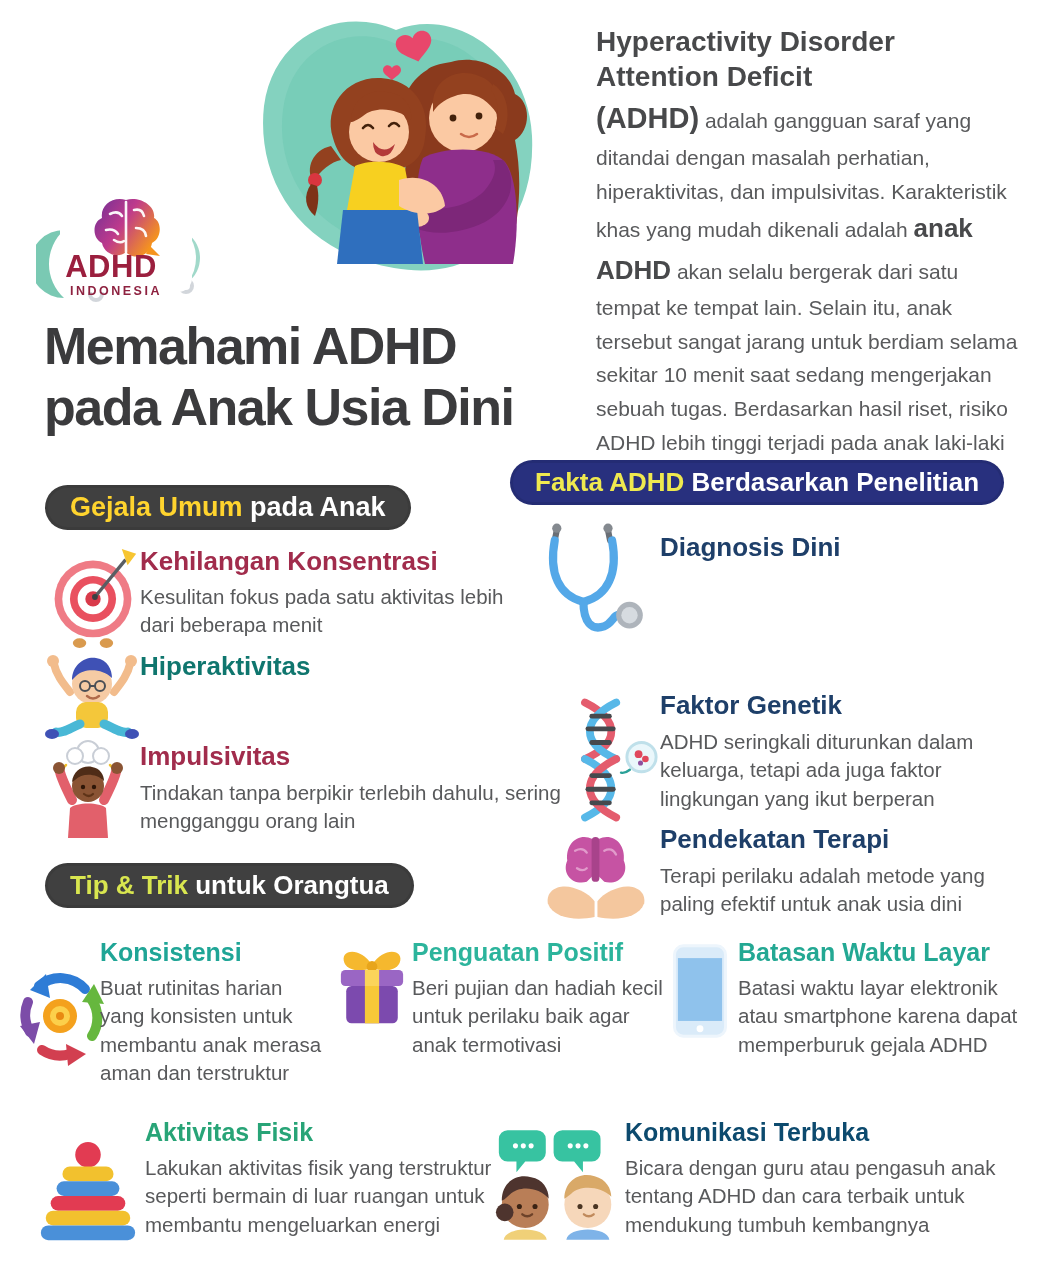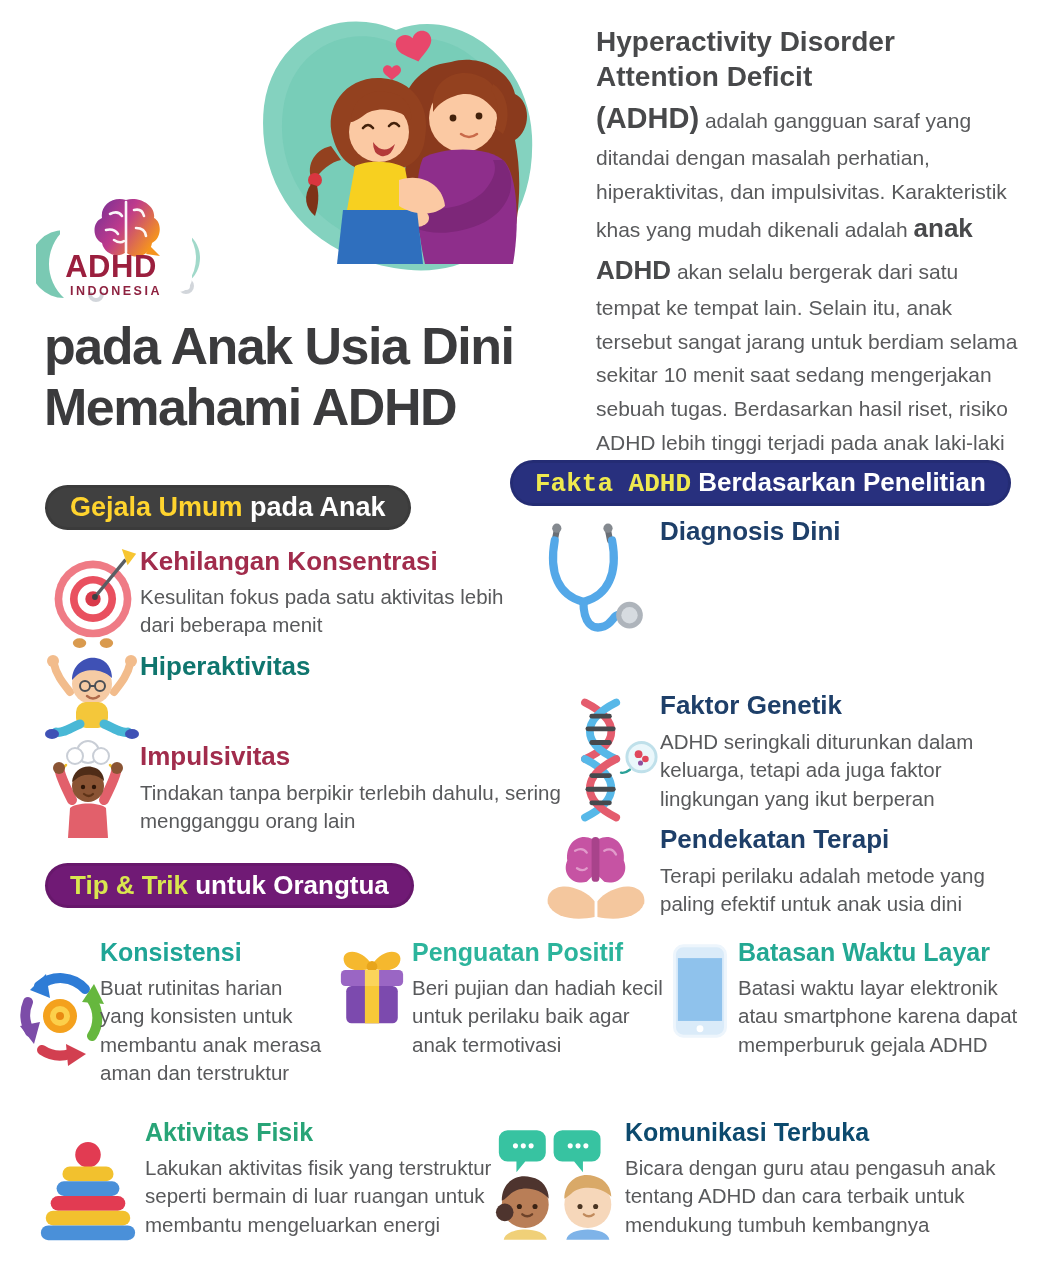--- a/index.html
+++ b/index.html
@@ -104,22 +104,22 @@
     </svg>
   </div>
 
   <div class="intro">
     <div class="intro-h">Hyperactivity Disorder</div>
     <div class="intro-h">Attention Deficit</div>
     <p><span class="intro-inline-h">(ADHD)</span><span> adalah gangguan saraf yang ditandai dengan masalah perhatian, hiperaktivitas, dan impulsivitas. Karakteristik khas yang mudah dikenali adalah </span><span class="intro-inline-b">anak ADHD</span><span> akan selalu bergerak dari satu tempat ke tempat lain. Selain itu, anak tersebut sangat jarang untuk berdiam selama sekitar 10 menit saat sedang mengerjakan sebuah tugas. Berdasarkan hasil riset, risiko ADHD lebih tinggi terjadi pada anak laki-laki dibandingkan dengan perempuan.</span></p>
   </div>
 
   <div class="title">
+    <div>Memahami ADHD</div>
     <div>pada Anak Usia Dini</div>
-    <div>Memahami ADHD</div>
   </div>
 
   <div class="badge" style="left: 45px; top: 485px; background-color: #404040;">
     <span style="color: rgb(255, 212, 46);">Gejala Umum</span><span> pada Anak</span>
   </div>
 
   <div class="abs" style="left:45px;top:543px">
     <svg width="96" height="108" viewBox="0 0 100 108">
       <ellipse cx="36" cy="102" rx="7" ry="5" fill="#D99A4E"></ellipse>
         <ellipse cx="64" cy="102" rx="7" ry="5" fill="#D99A4E"></ellipse>
@@ -174,36 +174,36 @@
       <circle cx="41" cy="49" r="2.2" fill="#2E1608"></circle>
         <circle cx="52" cy="49" r="2.2" fill="#2E1608"></circle>
       <path d="M42 56 q5 4 9 0" stroke="#5E3317" stroke-width="2.2" fill="none" stroke-linecap="round"></path>
       <path d="M28 70 C34 64 58 64 64 70 L66 100 L26 100 Z" fill="#E2606B"></path>
     </svg>
   </div>
   <div class="item-title" style="left: 140px; top: 741px; color: rgb(161, 44, 76);">Impulsivitas</div>
   <div class="item-desc" style="left:140px;top:779px;width:445px">Tindakan tanpa berpikir terlebih dahulu, sering mengganggu orang lain</div>
 
   <div class="badge" style="left: 510px; top: 460px; font-size: 26px; background-color: rgb(40, 48, 126);">
-    <span style="color: rgb(239, 233, 79); font-family: Liberation Mono, monospace;">Fakta ADHD</span><span> Berdasarkan Penelitian</span>
+    <span style="color: rgb(239, 233, 79);">Fakta ADHD</span><span> Berdasarkan Penelitian</span>
   </div>
 
   <div class="abs" style="left:528px;top:522px">
     <svg width="118" height="128" viewBox="0 0 115 125">
       <line x1="28" y1="8" x2="26" y2="18" stroke="#6A6F76" stroke-width="6" stroke-linecap="round"></line>
       <line x1="78" y1="8" x2="80" y2="18" stroke="#6A6F76" stroke-width="6" stroke-linecap="round"></line>
       <circle cx="28" cy="6" r="4.5" fill="#84898F"></circle>
         <circle cx="78" cy="6" r="4.5" fill="#84898F"></circle>
       <path d="M26 18 C20 50 30 72 54 78 C78 72 88 50 82 18" stroke="#54A8E8" stroke-width="8" fill="none" stroke-linecap="round"></path>
       <path d="M54 78 C54 98 62 106 74 102 C84 98 82 90 92 90" stroke="#54A8E8" stroke-width="8" fill="none" stroke-linecap="round"></path>
       <circle cx="99" cy="91" r="13" fill="#AEB4BB"></circle>
         <circle cx="99" cy="91" r="8" fill="#D6DBE0"></circle>
     </svg>
   </div>
-  <div class="item-title" style="left: 660px; top: 516px; color: rgb(30, 63, 105);">Diagnosis Dini</div>
+  <div class="item-title" style="left: 660px; top: 532px; color: rgb(30, 63, 105);">Diagnosis Dini</div>
 
   <div class="abs" style="left:548px;top:696px">
     <svg width="112" height="128" viewBox="0 0 115 130">
       <g fill="none" stroke-linecap="round">
         <path d="M38 6 C74 24 74 48 38 64" stroke="#E45C6D" stroke-width="8"></path>
         <path d="M70 6 C34 24 34 48 70 64" stroke="#57B8E8" stroke-width="8"></path>
         <path d="M38 64 C74 82 74 106 38 124" stroke="#57B8E8" stroke-width="8"></path>
         <path d="M70 64 C34 82 34 106 70 124" stroke="#E45C6D" stroke-width="8"></path>
         <g stroke="#46494D" stroke-width="5">
           <line x1="45" y1="20" x2="63" y2="20"></line>
@@ -234,21 +234,21 @@
           <path d="M66 24 q8 -4 12 4"></path>
           <path d="M38 42 q6 4 10 0"></path>
       </g>
       <path d="M8 78 C6 64 20 58 34 62 C44 65 52 70 56 76 L56 92 C38 96 14 94 8 78 Z" fill="#F4C79E"></path>
       <path d="M107 78 C109 64 95 58 81 62 C71 65 63 70 59 76 L59 92 C77 96 101 94 107 78 Z" fill="#F4C79E"></path>
     </svg>
   </div>
   <div class="item-title" style="left: 660px; top: 824px; color: rgb(30, 63, 105);">Pendekatan Terapi</div>
   <div class="item-desc" style="left:660px;top:862px;width:378px">Terapi perilaku adalah metode yang paling efektif untuk anak usia dini</div>
 
-  <div class="badge" style="left: 45px; top: 863px; font-size: 26px; background-color: #701a75;">
+  <div class="badge" style="left: 45px; top: 863px; font-size: 26px; background-color: #404040;">
     <span style="color: rgb(217, 230, 79);">Tip &amp; Trik</span><span> untuk Orangtua</span>
   </div>
 
   <div class="abs" style="left:12px;top:956px">
     <svg width="100" height="112" viewBox="0 0 100 112">
       <path d="M27 30 A 33 33 0 0 1 73 33" stroke="#2E7CD6" stroke-width="10" fill="none" stroke-linecap="round"></path>
       <path d="M34 18 L18 34 L38 42 Z" fill="#2E7CD6"></path>
       <path d="M16 46 A 33 33 0 0 0 18 76" stroke="#7C4CA8" stroke-width="10" fill="none" stroke-linecap="round"></path>
       <path d="M8 70 L22 88 L28 66 Z" fill="#7C4CA8"></path>
       <path d="M30 94 A 33 33 0 0 0 58 98" stroke="#D23F50" stroke-width="10" fill="none" stroke-linecap="round"></path>

